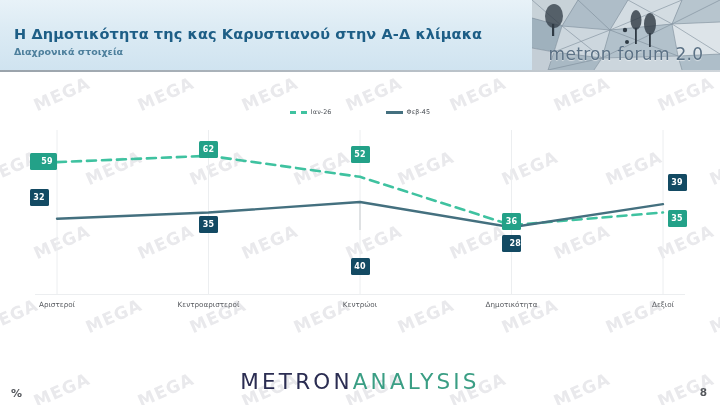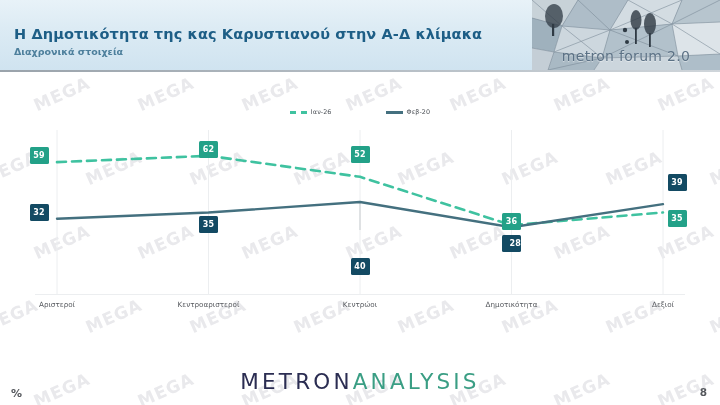--- a/index.html
+++ b/index.html
@@ -78,21 +78,21 @@
     overflow: hidden;
     z-index: 4;
     background: #c9d2da;
   }
   #forum-logo svg { display: block; }
   #forum-logo-text {
     position: absolute;
     left: 50%;
     transform: translateX(-50%);
     bottom: 6px;
-    font-size: 14px;
+    font-size: 17px;
     font-weight: 400;
     color: #5b7185;
     letter-spacing: 0.3px;
     white-space: nowrap;
     text-shadow: 0 1px 1px rgba(255,255,255,0.55);
   }
 
   
   #chart-region {
     position: absolute;
@@ -312,43 +312,43 @@
 
 <div id="chart-region">
 
   <div id="legend">
     <div class="legend-item">
       <span class="legend-swatch dashed"></span>
       <span class="legend-label">Ιαν-26</span>
     </div>
     <div class="legend-item">
       <span class="legend-swatch solid"></span>
-      <span class="legend-label">Φεβ-20</span>
+      <span class="legend-label">Φεβ-45</span>
     </div>
   </div>
 
   <div id="plot">
     <svg id="plot-svg" width="650" height="165">
         <line x1="22" x2="22" y1="0" y2="165" stroke="#eceef0" stroke-width="1"></line>
         <line x1="173.5" x2="173.5" y1="0" y2="165" stroke="#eceef0" stroke-width="1"></line>
         <line x1="325" x2="325" y1="0" y2="165" stroke="#eceef0" stroke-width="1"></line>
         <line x1="476.5" x2="476.5" y1="0" y2="165" stroke="#eceef0" stroke-width="1"></line>
         <line x1="628" x2="628" y1="0" y2="165" stroke="#eceef0" stroke-width="1"></line>
         <line x1="0" x2="650" y1="164.5" y2="164.5" stroke="#eceef0" stroke-width="1"></line>
         <line x1="325" x2="325" y1="72" y2="100" stroke="#c9ccd0" stroke-width="1"></line>
         <polyline points="22,32.099999999999994 173.5,25.80000000000001 325,46.8 476.5,95.1 628,82.5" fill="none" stroke="#3fc2a0" stroke-width="2.6" stroke-linejoin="round" stroke-linecap="round" stroke-dasharray="9,6"></polyline>
         <polyline points="22,88.8 173.5,82.5 325,72 476.5,97.19999999999999 628,74.1" fill="none" stroke="#44707f" stroke-width="2.4" stroke-linejoin="round" stroke-linecap="round"></polyline>
       </svg>
     <div id="chips">
-        <div class="chip teal" style="left: -5.5px; top: 17px;">59</div>
+        <div class="chip teal" style="left: -5.5px; top: 23px; padding-left: 8px;">59</div>
         <div class="chip teal" style="left: 164px; top: -8.7px; margin-top: 20px;">62</div>
         <div class="chip teal" style="left: 315.5px; top: 16.3px;">52</div>
         <div class="chip teal" style="left: 467px; top: 82.6px;">36</div>
         <div class="chip teal" style="left: 632.5px; top: 80px;">35</div>
-        <div class="chip navy" style="left: -5.5px; top: 74px;">32</div>
+        <div class="chip navy" style="left: -5.5px; top: 59px;">32</div>
         <div class="chip navy" style="left: 164px; top: 86px;">35</div>
         <div class="chip navy" style="left: 315.5px; top: 91.5px; margin-top: 36px;">40</div>
         <div class="chip navy" style="left: 467px; top: 104.7px; text-align: right;">28</div>
         <div class="chip navy" style="left: 632.5px; top: 43.6px;">39</div>
       </div>
   </div>
 
   <div id="xaxis">
       <div class="xtick" style="left: 22px; top: 0px;">Αριστεροί</div>
       <div class="xtick" style="left: 173.5px; top: 0px;">Κεντροαριστεροί</div>

